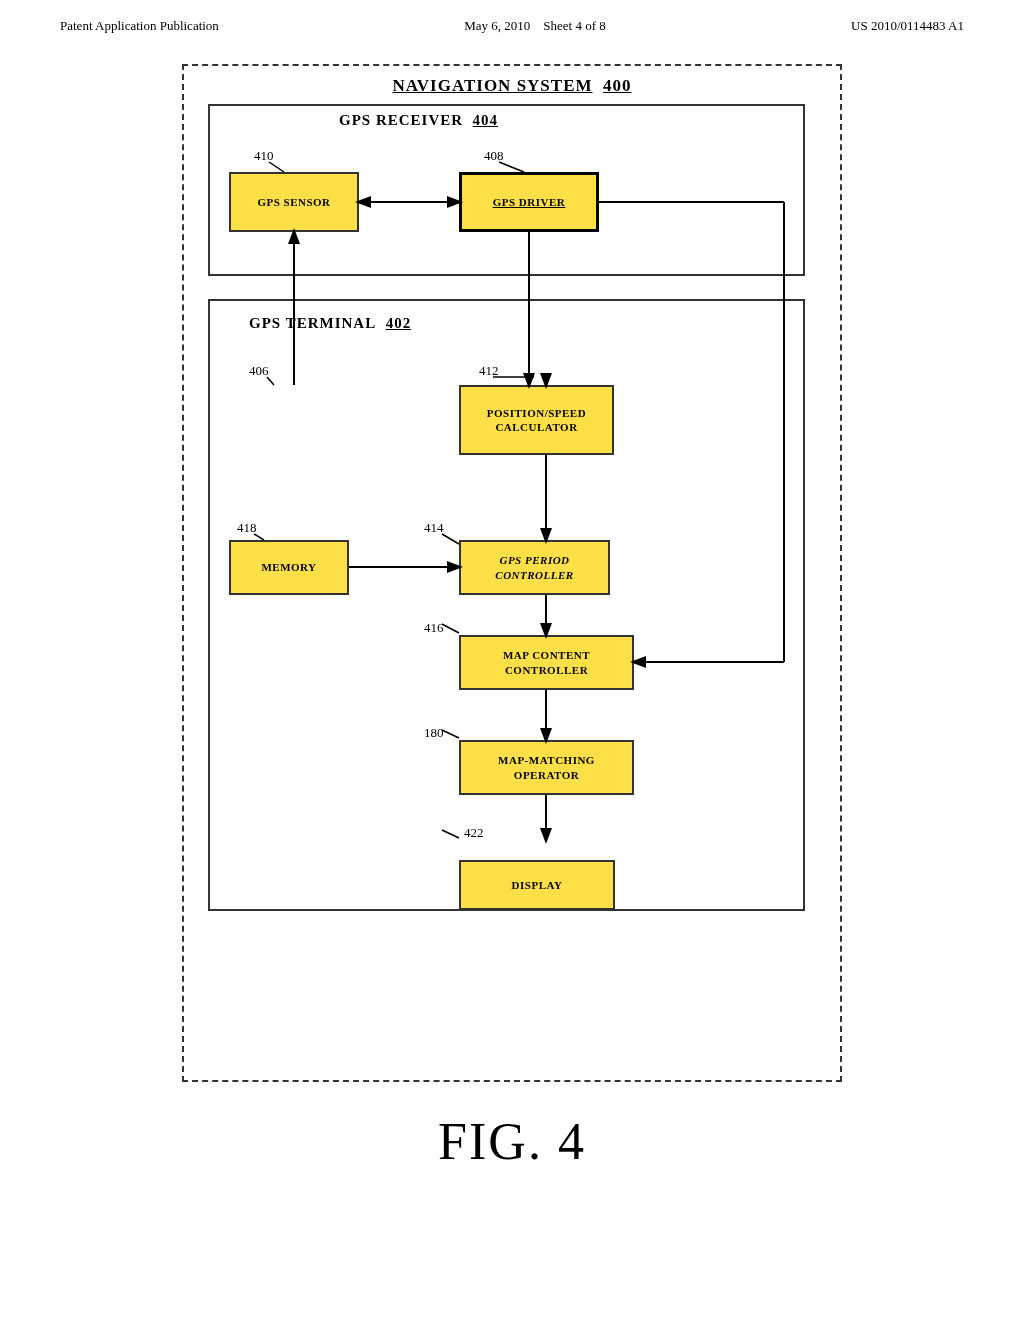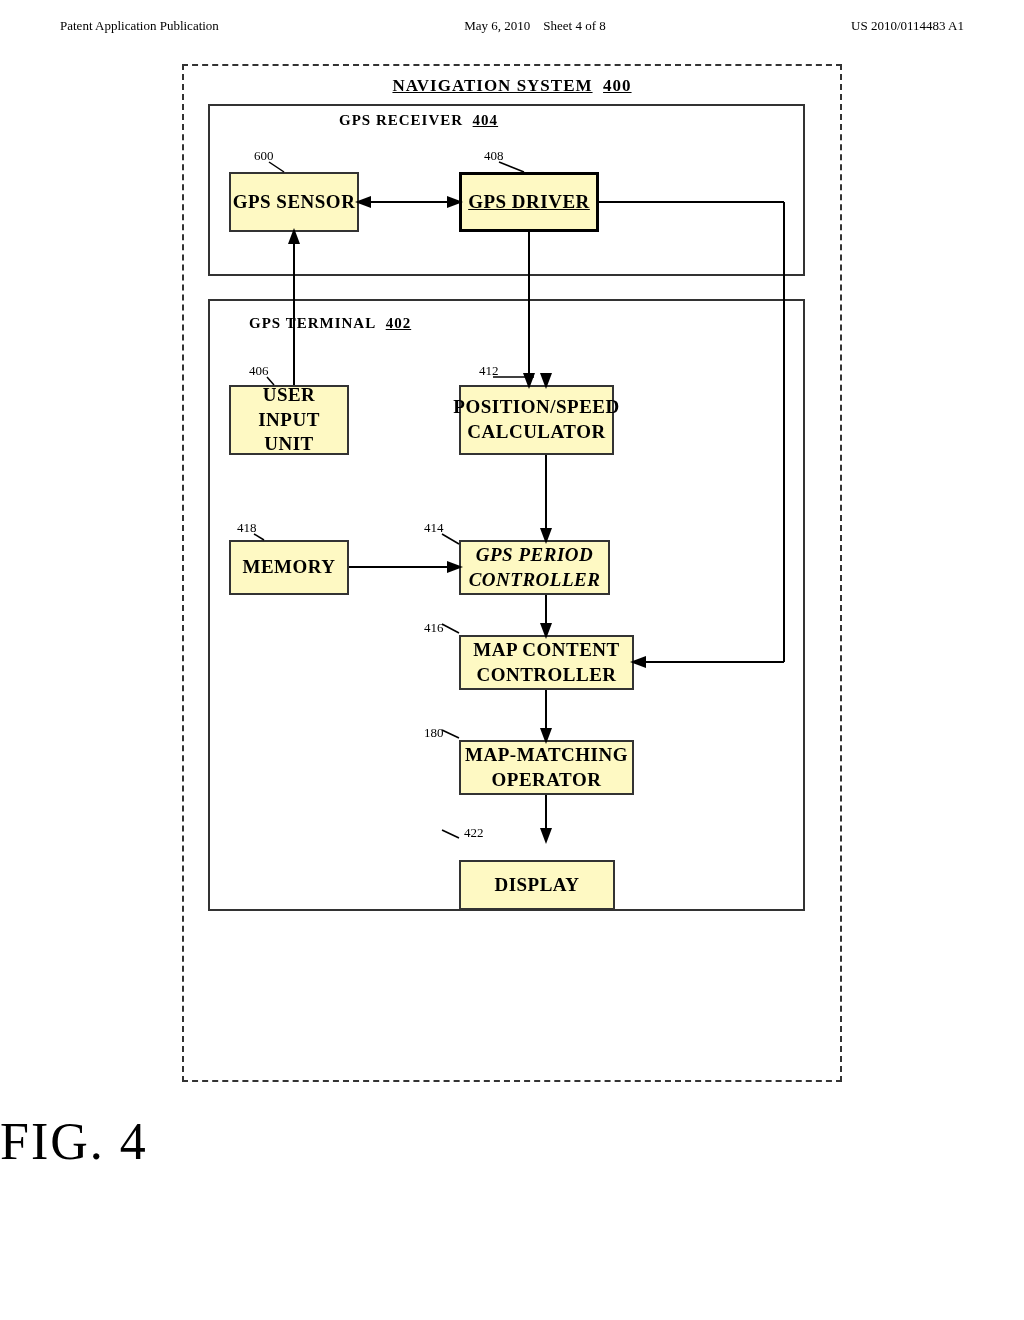--- a/index.html
+++ b/index.html
@@ -56,41 +56,41 @@
       position: absolute;
       top: 0; left: 0;
       width: 100%;
       height: 100%;
       pointer-events: none;
       overflow: visible;
     }
 
     
     .fig-caption {
-      text-align: left;
+      text-align: center;
       font-size: 52px;
       font-family: 'Times New Roman', serif;
       margin-top: 30px;
       letter-spacing: 2px;
     }
 
     
     .full-diagram {
       position: relative;
       width: 640px;
       height: 970px;
       margin: 0 auto;
     }
 
     .block {
       position: absolute;
       border: 2px solid #333;
-      background: #fef9c3;
+      background: #fde047;
       text-align: center;
-      font-size: 19px;
+      font-size: 11px;
       font-weight: bold;
       letter-spacing: 0.5px;
       display: flex;
       align-items: center;
       justify-content: center;
       line-height: 1.3;
     }
     .block.thick {
       border: 3px solid #000;
     }
@@ -119,43 +119,40 @@
     <div class="nav-system-title">
       <span>NAVIGATION SYSTEM</span>&nbsp;&nbsp;<span style="text-decoration:underline;">400</span>
     </div>
 
     <div class="full-diagram">
 
       <div class="lbl" style="left:145px; top:12px; font-size:15px; font-weight:bold; letter-spacing:1px;">
         <span>GPS RECEIVER</span>&nbsp;&nbsp;<span style="text-decoration:underline;">404</span>
       </div>
 
-      <div class="lbl" style="left:60px; top:48px;">600</div>
+      <div class="lbl" style="left:60px; top:48px;">410</div>
 
       <div class="lbl" style="left:290px; top:48px;">408</div>
 
       <div class="block" style="left:35px; top:72px; width:130px; height:60px;">
         <span>GPS SENSOR</span>
       </div>
 
       <div class="block thick" style="left:265px; top:72px; width:140px; height:60px;text-decoration:underline;">
         <span>GPS DRIVER</span>
       </div>
 
       <div class="lbl" style="left:55px; top:215px; font-size:15px; font-weight:bold; letter-spacing:1px;">
         <span>GPS TERMINAL</span>&nbsp;&nbsp;<span style="text-decoration:underline;">402</span>
       </div>
 
       <div class="lbl" style="left:55px; top:263px;">406</div>
 
       <div class="lbl" style="left:285px; top:263px;">412</div>
 
-      <div class="block" style="left:35px; top:285px; width:120px; height:70px;">
-        <span>USER INPUT<br>UNIT</span>
-      </div>
 
       <div class="block" style="left:265px; top:285px; width:155px; height:70px;">
         <span>POSITION/SPEED<br>CALCULATOR</span>
       </div>
 
       <div class="lbl" style="left:43px; top:420px;">418</div>
 
       <div class="lbl" style="left:230px; top:420px;">414</div>
 
       <div class="block" style="left:35px; top:440px; width:120px; height:55px;">

